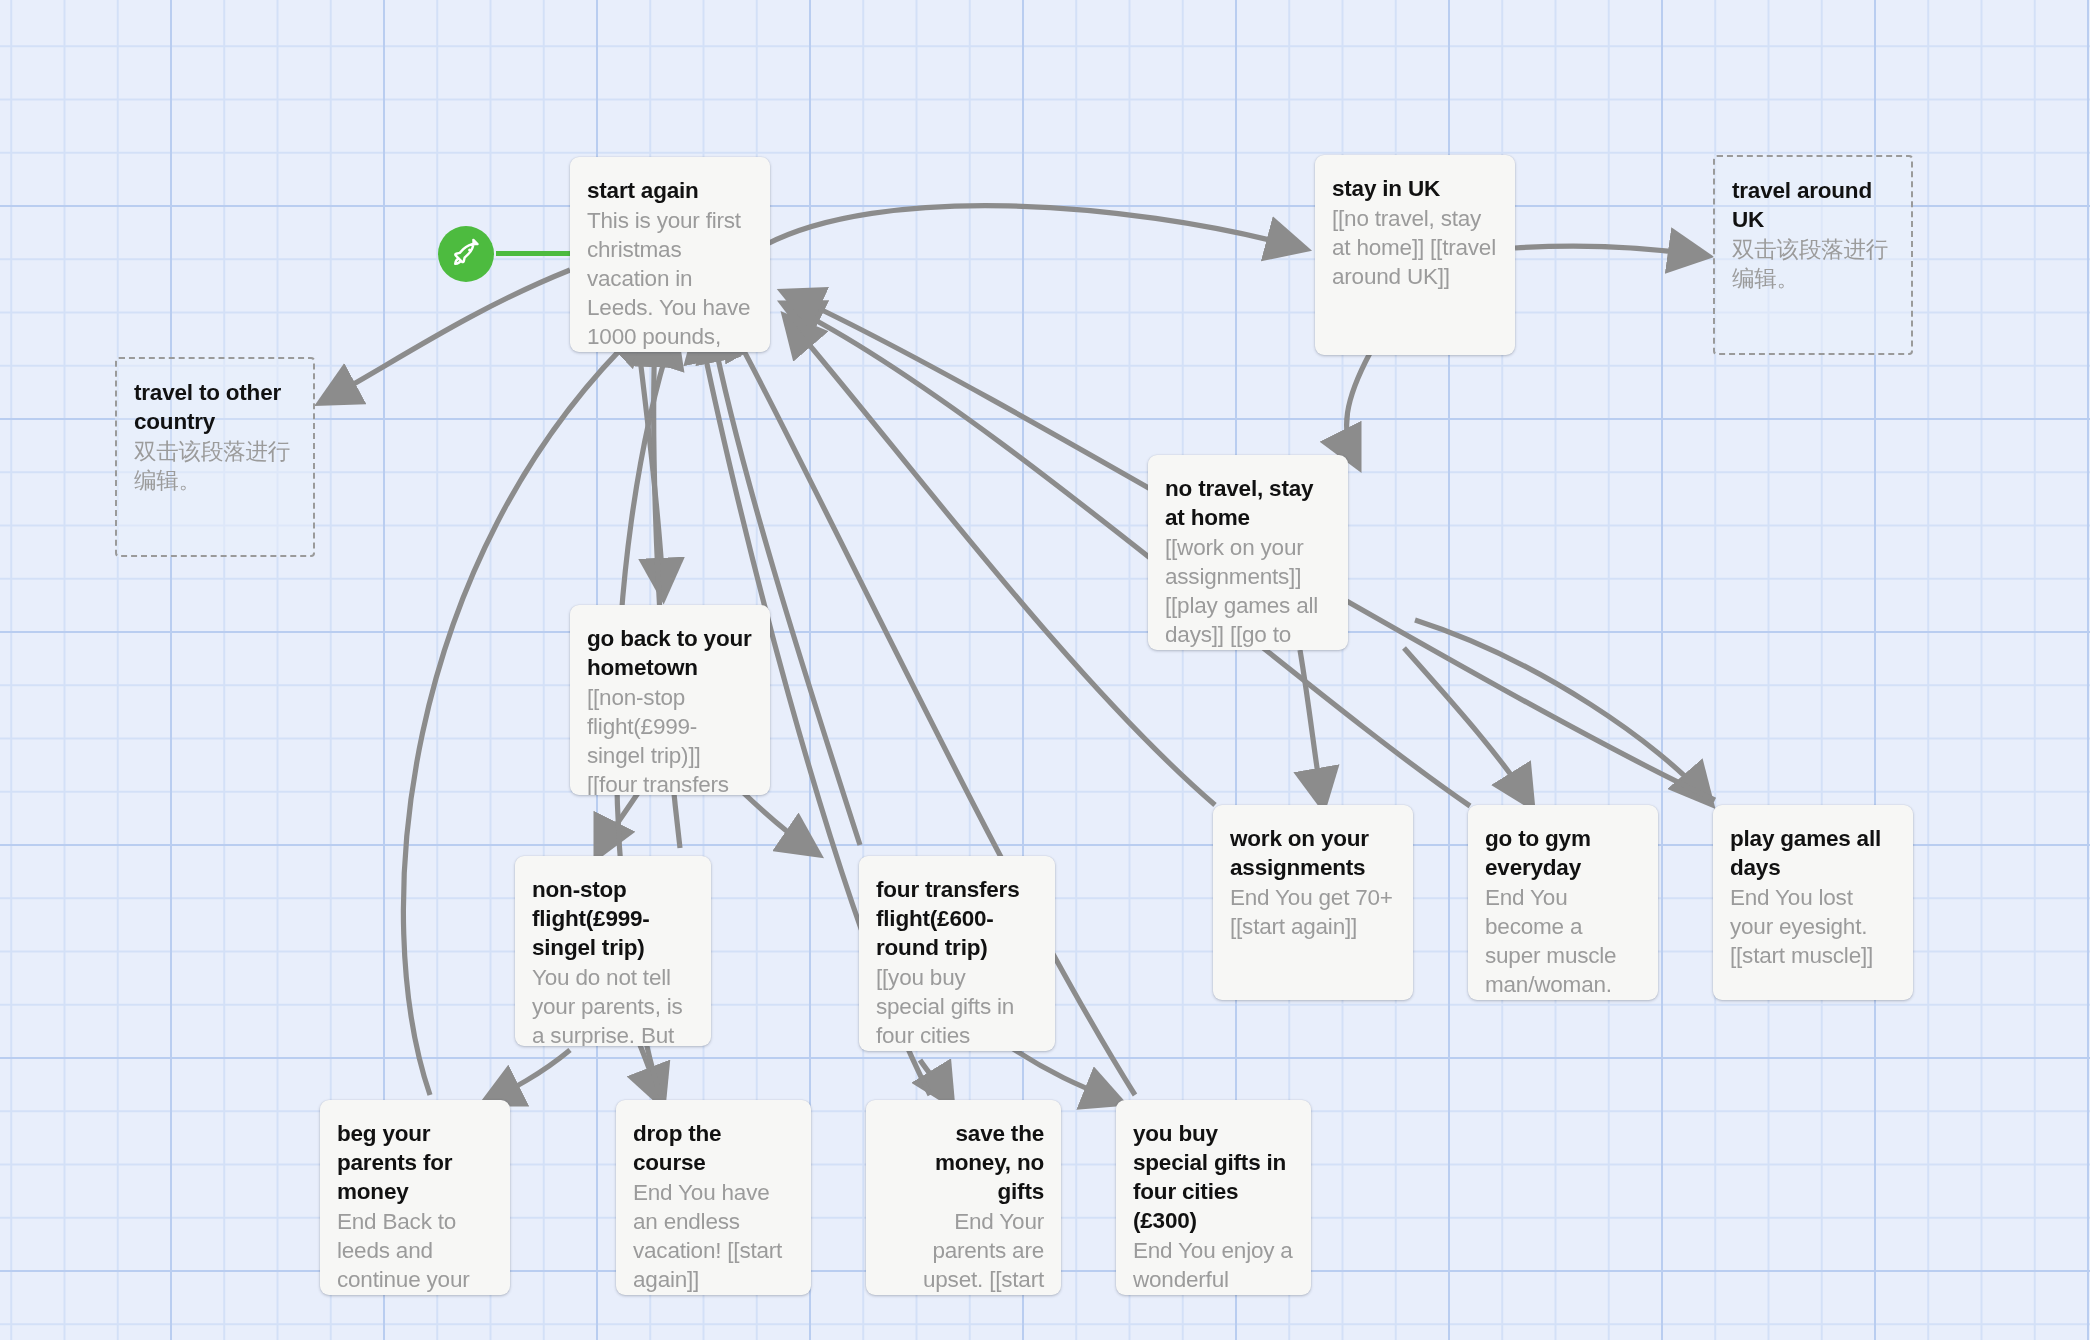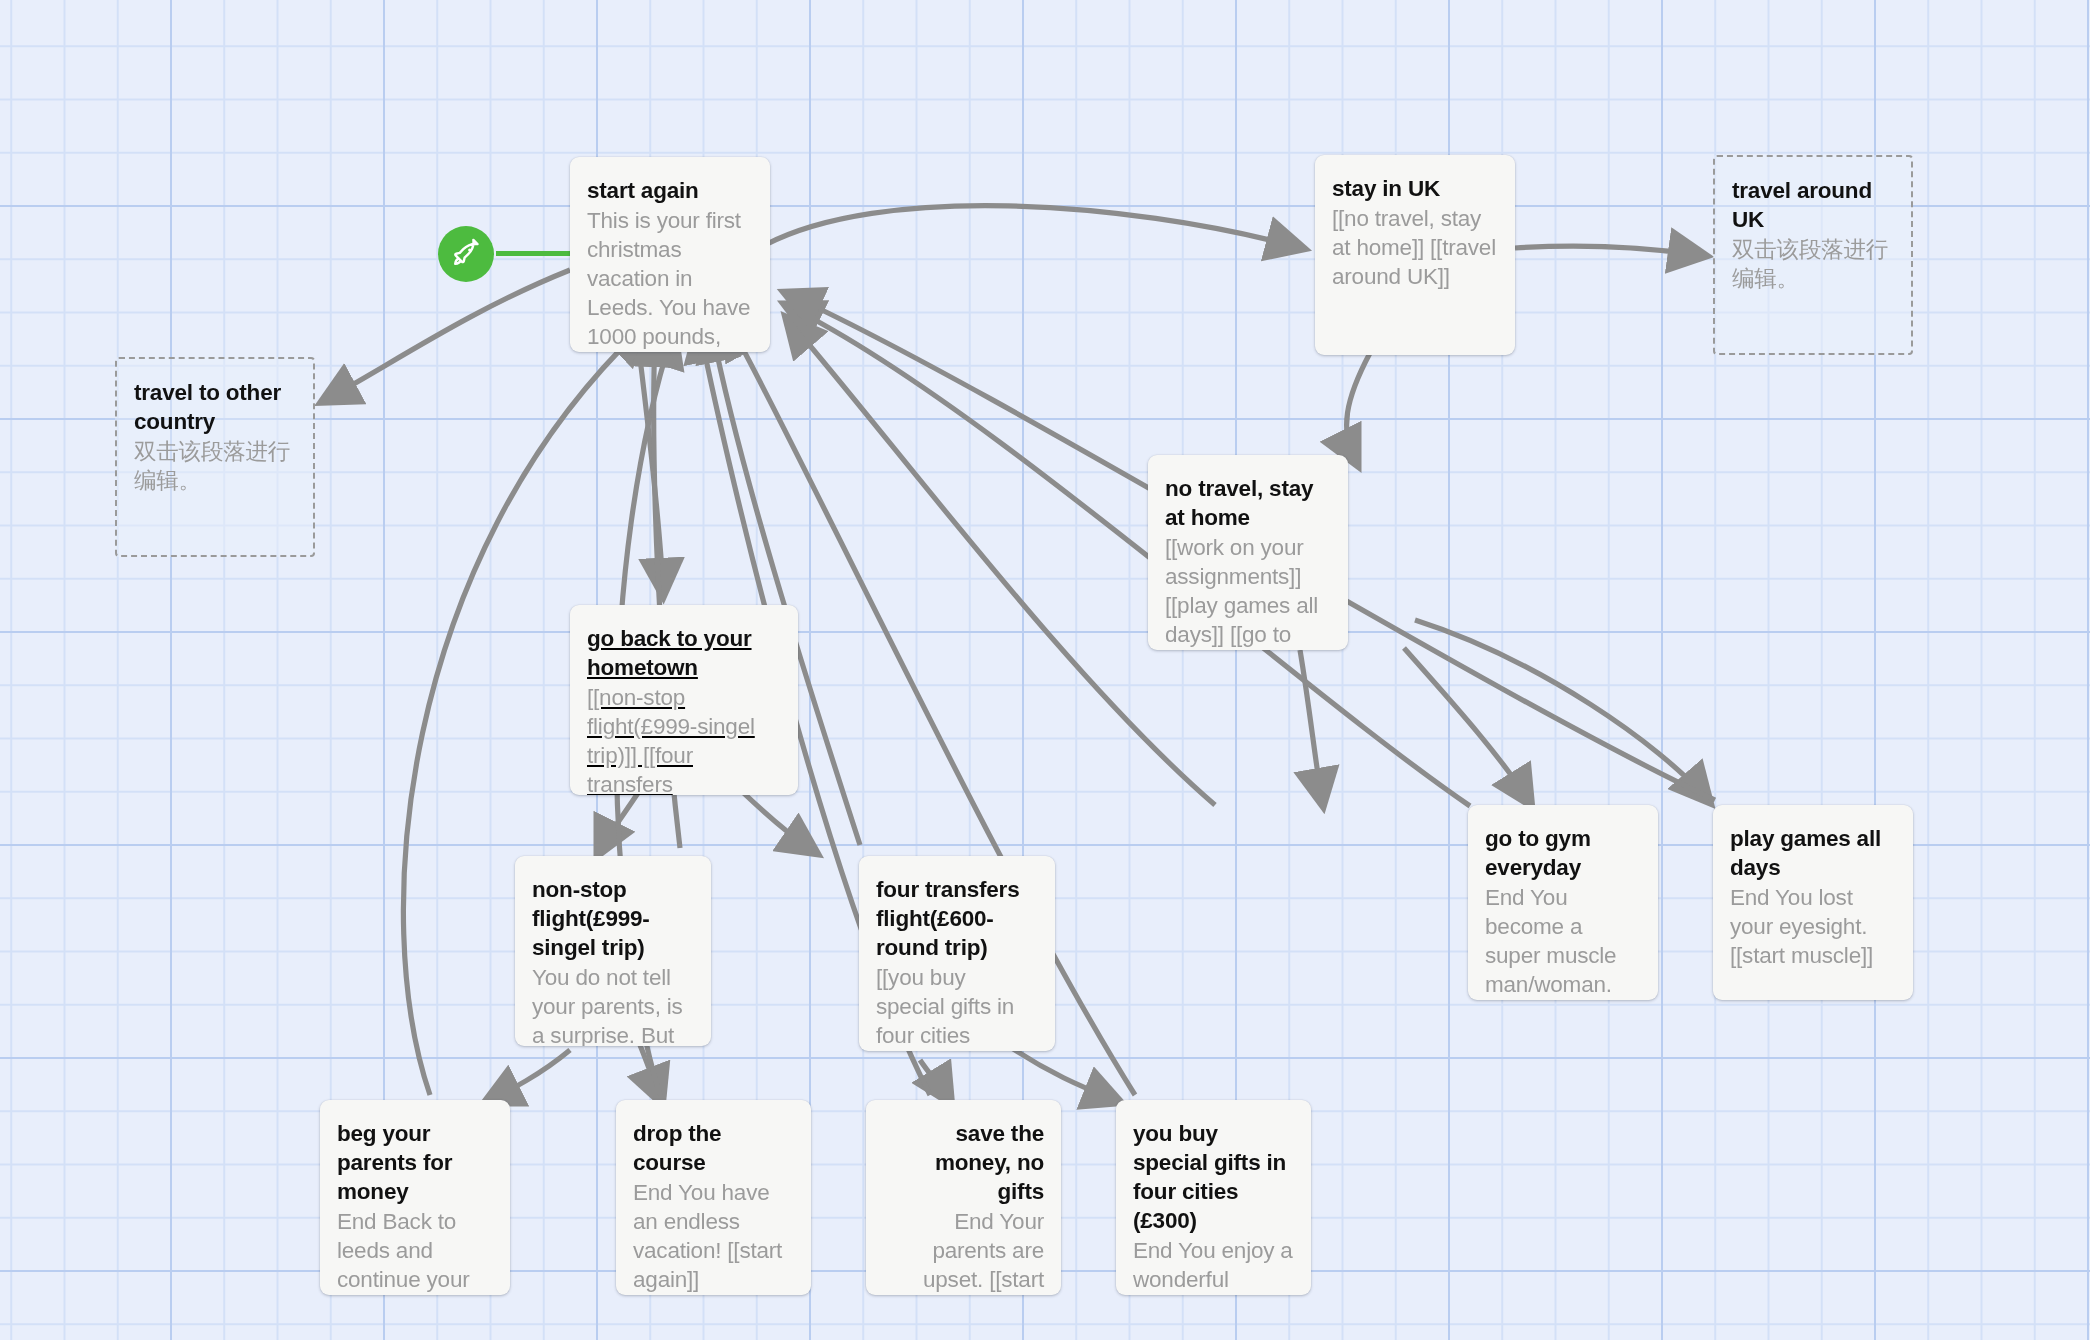--- a/index.html
+++ b/index.html
@@ -179,35 +179,39 @@
   <div class="node ghost" style="left:115px; top:357px; width:200px; height:200px;">
     <p class="node-title">travel to other country</p>
     <p class="node-body">双击该段落进行编辑。</p>
   </div>
 
   <div class="node solid" style="left:1148px; top:455px; width:200px; height:195px;">
     <p class="node-title">no travel, stay at home</p>
     <p class="node-body">[[work on your assignments]] [[play games all days]] [[go to gym</p>
   </div>
 
-  <div class="node solid" style="left:570px; top:605px; width:228px; height:190px;text-decoration:underline;">
+  <div class="node solid" style="left:570px; top:605px; width:200px; height:190px;">
     <p class="node-title">go back to your hometown</p>
     <p class="node-body">[[non-stop flight(£999-singel trip)]] [[four transfers flight(£600</p>
   </div>
 
   <div class="node solid" style="left:515px; top:856px; width:196px; height:190px;">
     <p class="node-title">non-stop flight(£999-singel trip)</p>
     <p class="node-body">You do not tell your parents, is a surprise. But you can not</p>
   </div>
 
   <div class="node solid" style="left:815px; top:856px; width:196px; height:195px;margin-left:44px;">
     <p class="node-title">four transfers flight(£600-round trip)</p>
     <p class="node-body">[[you buy special gifts in four cities (£300) ]]</p>
   </div>
 
+  <div class="node solid" style="left:1213px; top:805px; width:200px; height:195px;">
+    <p class="node-title">work on your assignments</p>
+    <p class="node-body">End You get 70+ [[start again]]</p>
+  </div>
 
   <div class="node solid" style="left:1468px; top:805px; width:190px; height:195px;">
     <p class="node-title">go to gym everyday</p>
     <p class="node-body">End You become a super muscle man/woman. [[start again]]</p>
   </div>
 
   <div class="node solid" style="left:1713px; top:805px; width:200px; height:195px;">
     <p class="node-title">play games all days</p>
     <p class="node-body">End You lost your eyesight. [[start muscle]]</p>
   </div>

